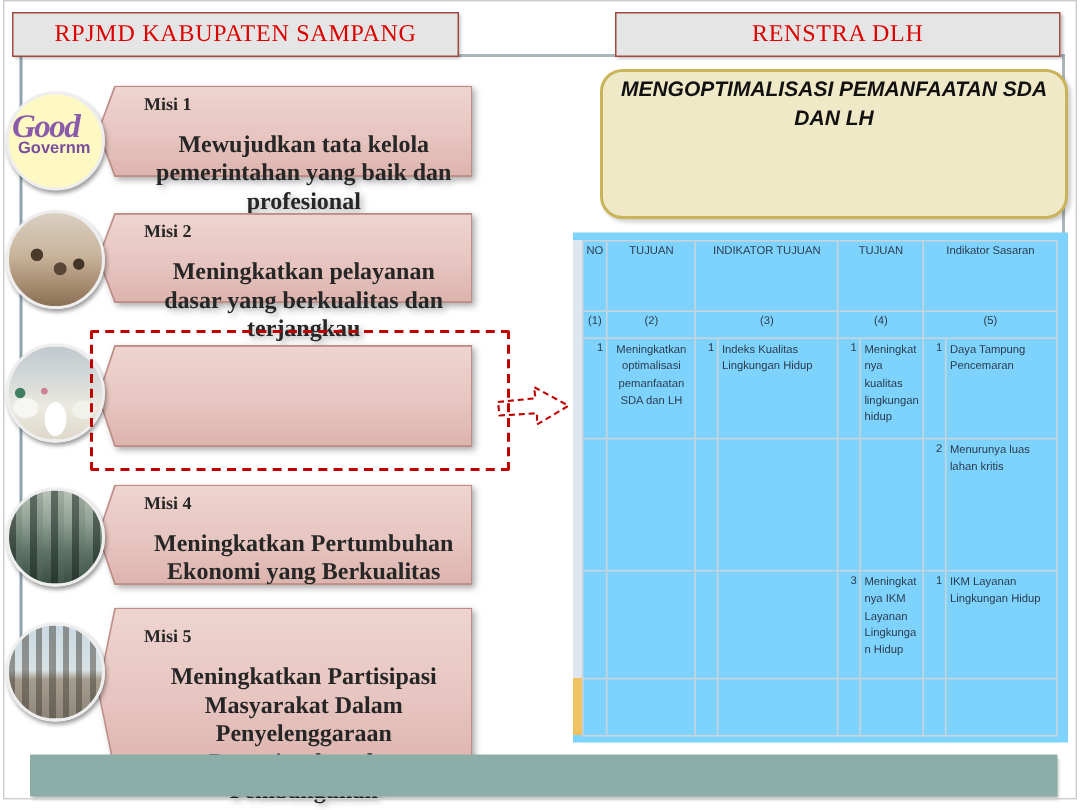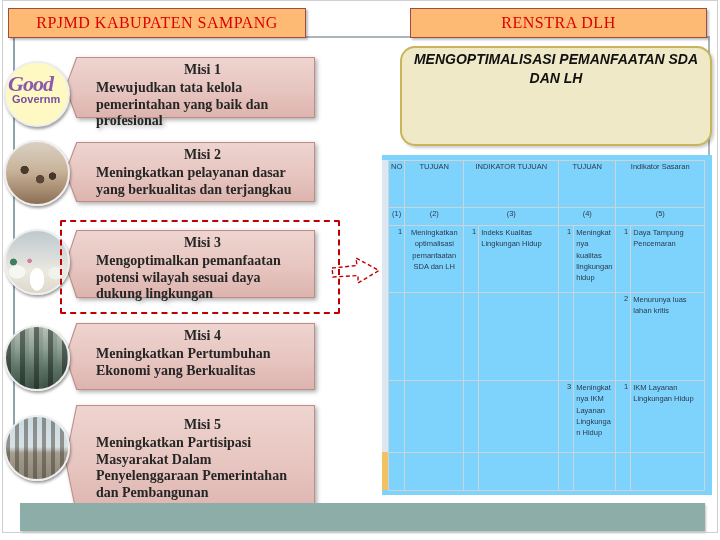--- a/index.html
+++ b/index.html
@@ -1,21 +1,21 @@
 <!DOCTYPE html>
 <html><head>
 <meta charset="utf-8">
 <style>
   html,body{margin:0;padding:0;background:#fff;}
   #page{position:relative;width:720px;height:540px;background:#ffffff;overflow:hidden;
         font-family:"Liberation Serif",serif;}
   .frame{position:absolute;left:2px;top:0;width:714px;height:531px;border:1px solid #cfcfcf;
          pointer-events:none;z-index:40;}
   
-  .hdr{position:absolute;height:28px;background:#fdba74;border:1px solid #a14b3e;
+  .hdr{position:absolute;height:28px;background:#e5e5e5;border:1px solid #a14b3e;
        color:#dd0000;font-size:16px;letter-spacing:.5px;text-align:center;line-height:28px;
        box-shadow:1.5px 1.5px 2px rgba(0,0,0,.25);z-index:6;}
   #hdr-left{left:8px;top:8px;width:296px;}
   #hdr-right{left:410px;top:8px;width:295px;}
   
   .line{position:absolute;background:#aab6bb;z-index:1;}
   #conn-h{left:304px;top:36px;width:405px;height:2px;}
   #conn-v{left:708px;top:36px;width:2px;height:404px;}
   #spine{left:13px;top:34px;width:2px;height:414px;background:#8fa3ad;}
   
@@ -26,22 +26,22 @@
   #tujuan .t2{margin:2px 10px 0 10px;font-family:"Liberation Sans",sans-serif;
               font-size:14px;font-weight:bold;font-style:italic;color:#111;line-height:1.35;}
   
   .misi{position:absolute;left:65px;width:250px;z-index:3;
         filter:drop-shadow(2px 2px 2px rgba(90,90,90,.5));}
   .misi .sh-o{position:absolute;inset:0;background:#bd8d86;
         clip-path:polygon(0 50%,4.5% 0,100% 0,100% 100%,4.5% 100%);}
   .misi .sh-i{position:absolute;inset:1px;background:linear-gradient(180deg,#eed4cf 0%,#e7c5c0 55%,#ddb4ae 100%);
         clip-path:polygon(0 50%,4.5% 0,100% 0,100% 100%,4.5% 100%);}
   .misi .content{position:absolute;left:31px;top:5px;right:6px;color:#262626;}
-  .misi .mt{font-size:14px;font-weight:bold;text-align:center;}
-  .misi .mb{font-size:14px;font-weight:bold;line-height:1.18;margin-top:2px;}
+  .misi .mt{font-size:12px;font-weight:bold;}
+  .misi .mb{font-size:16px;font-weight:bold;line-height:1.18;margin-top:11px;text-align:center;}
   #misi1{top:57px;height:61px;}  #misi2{top:142px;height:60px;}
   #misi3{top:230px;height:68px;} #misi4{top:323px;height:67px;}
   #misi5{top:405px;height:110px;}
   #misi5 .content{top:12px;}
   
   .ph{position:absolute;left:4px;width:62px;height:62px;border-radius:50%;
       border:2px solid #eeeeee;box-shadow:1px 2px 3px rgba(0,0,0,.4);z-index:4;overflow:hidden;
       box-sizing:content-box;background:#ddd;}
   #ph1{top:61px;background:#fef9c3;}
   #ph1 .gg1{font-family:"Liberation Serif",serif;font-style:italic;font-weight:bold;
@@ -193,24 +193,20 @@
     <div class="sh-o"></div>
     <div class="sh-i"></div>
     <div class="content">
       <div class="mt">Misi 2</div>
       <div class="mb">Meningkatkan pelayanan dasar yang berkualitas dan terjangkau</div>
     </div>
   </div>
   <div class="misi" id="misi3">
     <div class="sh-o"></div>
     <div class="sh-i"></div>
-    <div class="content">
-      <div class="mt">Misi 3</div>
-      <div class="mb">Mengoptimalkan pemanfaatan potensi wilayah sesuai daya dukung lingkungan</div>
-    </div>
   </div>
   <div class="misi" id="misi4">
     <div class="sh-o"></div>
     <div class="sh-i"></div>
     <div class="content">
       <div class="mt">Misi 4</div>
       <div class="mb">Meningkatkan Pertumbuhan Ekonomi yang Berkualitas</div>
     </div>
   </div>
   <div class="misi" id="misi5">

